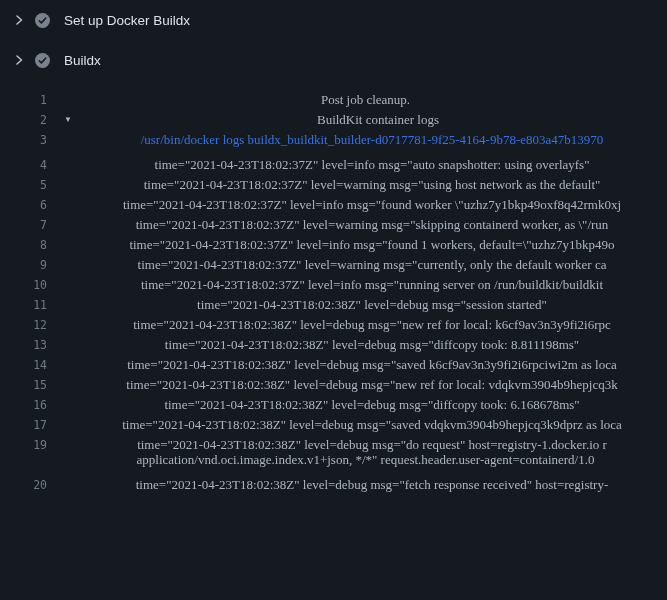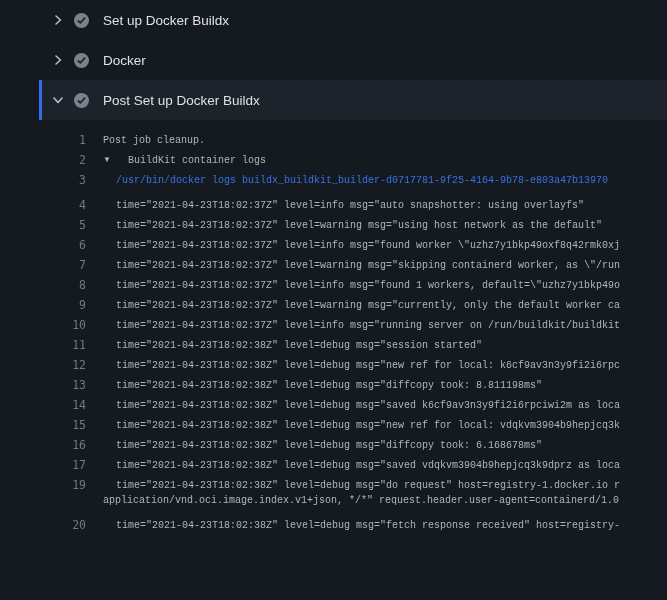--- a/index.html
+++ b/index.html
@@ -10,21 +10,21 @@
     --title-text:#dde2e8;
     --log-text:#adb6c0;
     --line-num:#6e7984;
     --chevron:#b4bcc6;
     --check-gray:#7a838d;
     --check-mark:#1b2026;
   }
   *{box-sizing:border-box;margin:0;padding:0;}
   html,body{width:667px;height:600px;overflow:hidden;}
   body{background:var(--page-bg);font-family:"Liberation Sans",sans-serif;}
-  .app{width:667px;height:600px;overflow:hidden;position:relative;padding-left:39px;}
+  .app{width:667px;height:600px;overflow:hidden;position:relative;}
 
   
   .step{height:40px;display:flex;align-items:center;position:relative;cursor:pointer;}
   .step.expanded{background:var(--header-active-bg);}
   .accent{display:none;position:absolute;left:0;top:0;width:3px;height:100%;background:var(--accent-blue);}
   .step.expanded .accent{display:block;}
   .chev{width:12px;height:12px;margin-left:13px;display:flex;align-items:center;justify-content:center;color:var(--chevron);flex:none;}
   .chev svg{display:block;transition:transform .1s;}
   .step.expanded .chev svg{transform:rotate(90deg);}
   .check{margin-left:10px;width:15px;height:15px;flex:none;display:flex;}
@@ -34,21 +34,21 @@
 
   
   .log{padding-top:10px;}
   .row{height:20px;display:flex;align-items:center;}
   .num{width:47px;flex:none;text-align:right;color:var(--line-num);
        font-family:"DejaVu Sans Mono",monospace;font-size:11.5px;cursor:pointer;}
   .toggle{display:none;flex:none;margin-left:17px;width:13px;color:var(--log-text);
           font-size:8px;line-height:1;cursor:pointer;}
   .row.group .toggle{display:block;}
   .text{flex:1;margin-left:17px;overflow:hidden;white-space:pre;color:var(--log-text);
-        font-family:Liberation Mono, monospace;font-size:10px;}
+        font-family:Liberation Serif, serif;font-size:13px;text-align:center;}
   .row.group .text{margin-left:12px;}
   .row.log .text,.row.command .text{margin-left:17px;padding-left:13px;}
   .row.command .text{color:var(--command-blue);}
 </style>
 </head>
 <body>
 
 <div class="app">
   <div id="steps">
       <div class="step collapsed">
@@ -72,36 +72,21 @@
       <svg width="12" height="12" viewBox="0 0 12 12">
         <path d="M4 2 L8.5 6 L4 10" fill="none" stroke="currentColor" stroke-width="1.6" stroke-linecap="round" stroke-linejoin="round"></path>
       </svg>
     </span>
     <span class="check">
       <svg width="15" height="15" viewBox="0 0 16 16">
         <circle cx="8" cy="8" r="8"></circle>
         <path d="M4.6 8.4 L6.8 10.5 L11.4 5.5" fill="none" stroke-width="1.7" stroke-linecap="round" stroke-linejoin="round"></path>
       </svg>
     </span>
-    <span class="step-label">Docker</span>
-  </div>
-      <div class="step expanded">
-    <div class="accent"></div>
-    <span class="chev">
-      <svg width="12" height="12" viewBox="0 0 12 12">
-        <path d="M4 2 L8.5 6 L4 10" fill="none" stroke="currentColor" stroke-width="1.6" stroke-linecap="round" stroke-linejoin="round"></path>
-      </svg>
-    </span>
-    <span class="check">
-      <svg width="15" height="15" viewBox="0 0 16 16">
-        <circle cx="8" cy="8" r="8"></circle>
-        <path d="M4.6 8.4 L6.8 10.5 L11.4 5.5" fill="none" stroke-width="1.7" stroke-linecap="round" stroke-linejoin="round"></path>
-      </svg>
-    </span>
-    <span class="step-label">Post Set up Docker Buildx</span>
+    <span class="step-label">Buildx</span>
   </div>
     </div>
   <div id="log" class="log">
       <div class="row base">
     <span class="num">1</span>
 
     <span class="text">Post job cleanup.</span>
   </div>
       <div class="row group">
     <span class="num">2</span>

